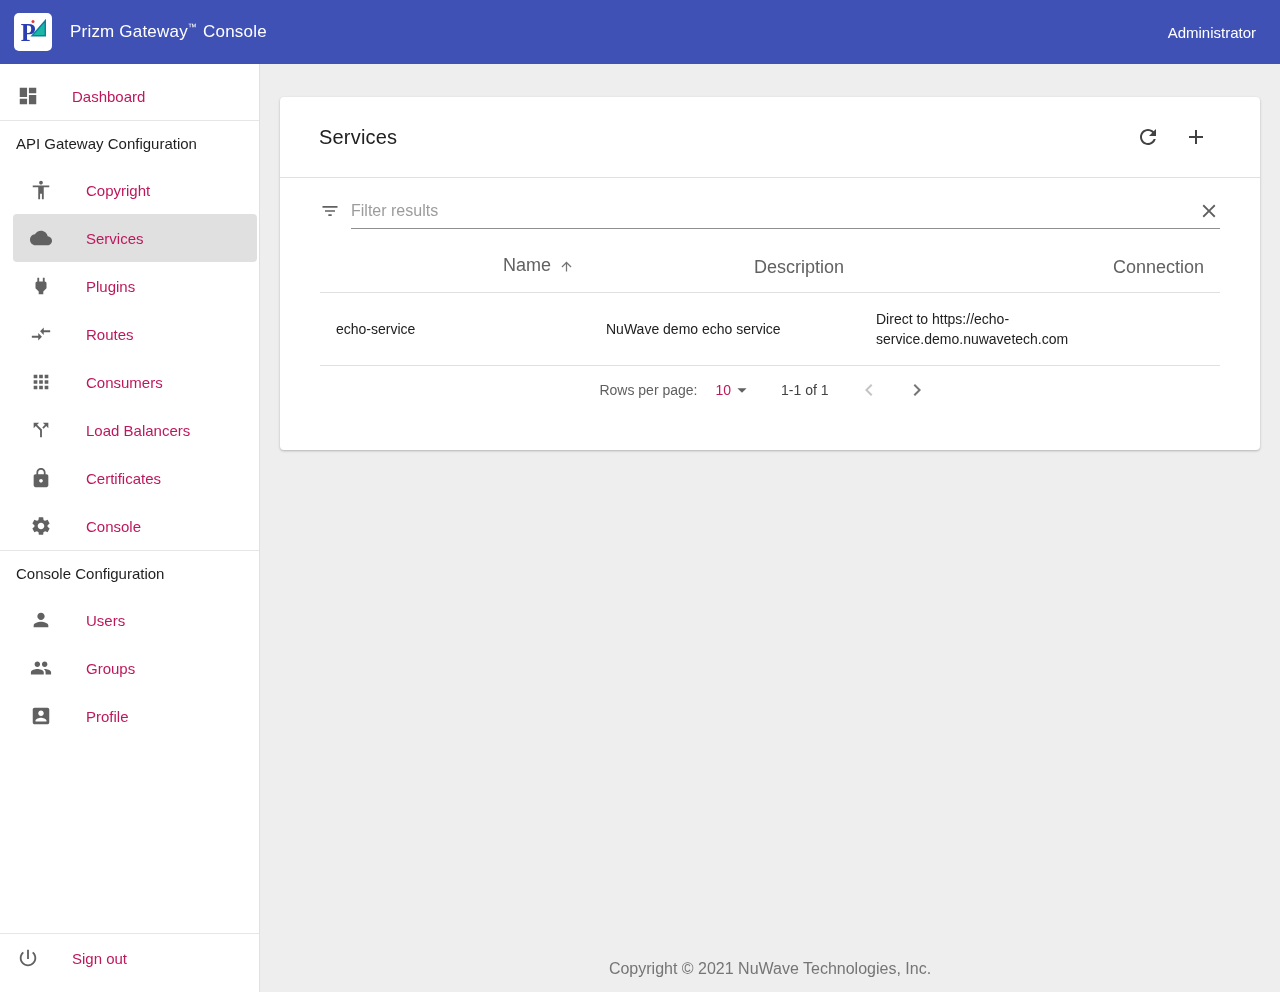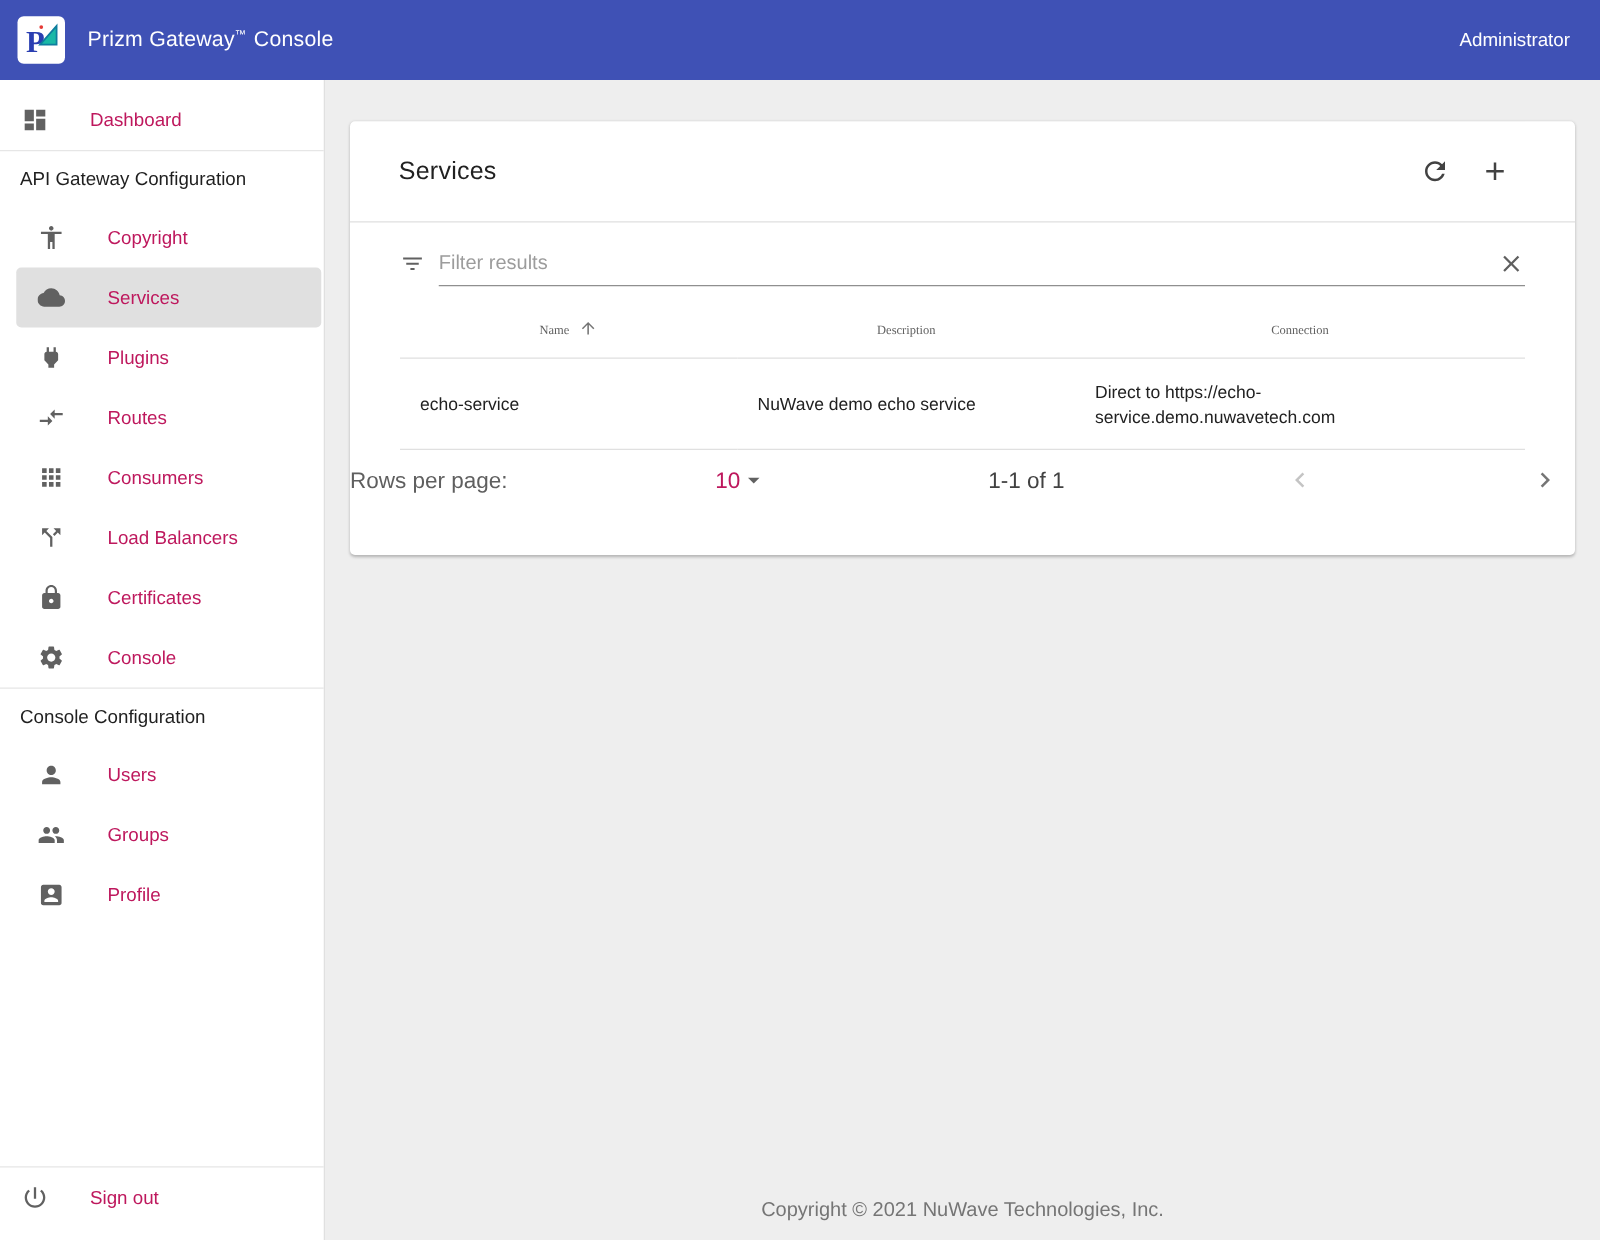--- a/index.html
+++ b/index.html
@@ -82,37 +82,37 @@
   }
   .filter-field input {
     flex: 1; border: none; outline: none; font-size: 16px; color: #212121;
     font-family: "Liberation Sans", sans-serif; padding: 6px 0; background: transparent;
   }
   .filter-field input::placeholder { color: #9c9c9c; }
   .clear-btn { background: none; border: none; padding: 0; cursor: pointer; color: #5f5f5f; display: flex; }
 
   .svc-table { width: calc(100% - 80px); margin: 0 40px; border-collapse: collapse; table-layout: fixed; }
   .svc-table th {
-    text-align: center; font-size: 10px; font-weight: 500; color: #616161;
-    padding: 15px 16px 13px 16px; border-bottom: 1px solid #e0e0e0; cursor: pointer; font-family: Liberation Serif, serif;
+    text-align: right; font-size: 18px; font-weight: 500; color: #616161;
+    padding: 15px 16px 13px 16px; border-bottom: 1px solid #e0e0e0; cursor: pointer;
   }
   .svc-table th.col-name { width: 30%; }
   .svc-table th.col-desc { width: 30%; }
   .svc-table th.col-conn { width: 40%; }
   .sort-icon { vertical-align: -3px; margin-left: 8px; color: #757575; }
   .svc-table td {
     font-size: 14px; color: #212121; padding: 16px; border-bottom: 1px solid #e0e0e0;
     vertical-align: middle;
   }
   .conn-text { display: inline-block; max-width: 218px; line-height: 20px; overflow-wrap: break-word; }
   .svc-table tbody tr { cursor: pointer; }
 
   .pagination {
-    height: 48px; display: flex; align-items: center; justify-content: space-between;
-    padding-right: 12px; margin-bottom: 36px; font-size: 18px; color: #5f5f5f;
+    height: 48px; display: flex; align-items: center; justify-content: center;
+    padding-right: 12px; margin-bottom: 36px; font-size: 14px; color: #5f5f5f;
   }
   .rpp-label { margin-right: 18px; }
   .rpp-select { display: flex; align-items: center; cursor: pointer; margin-right: 28px; color: #be185d; }
   .rpp-select .caret { color: #616161; display: flex; }
   .range-label { margin-right: 28px; color: #424242; }
   .page-btn { background: none; border: none; padding: 0; width: 24px; height: 24px; display: flex; align-items: center; justify-content: center; cursor: pointer; }
   .page-btn.prev { color: #c4c4c4; margin-right: 24px; }
   .page-btn.next { color: #757575; }
 
   .footer { margin-top: auto; text-align: center; padding-bottom: 14px; font-size: 16px; color: #757575; }

